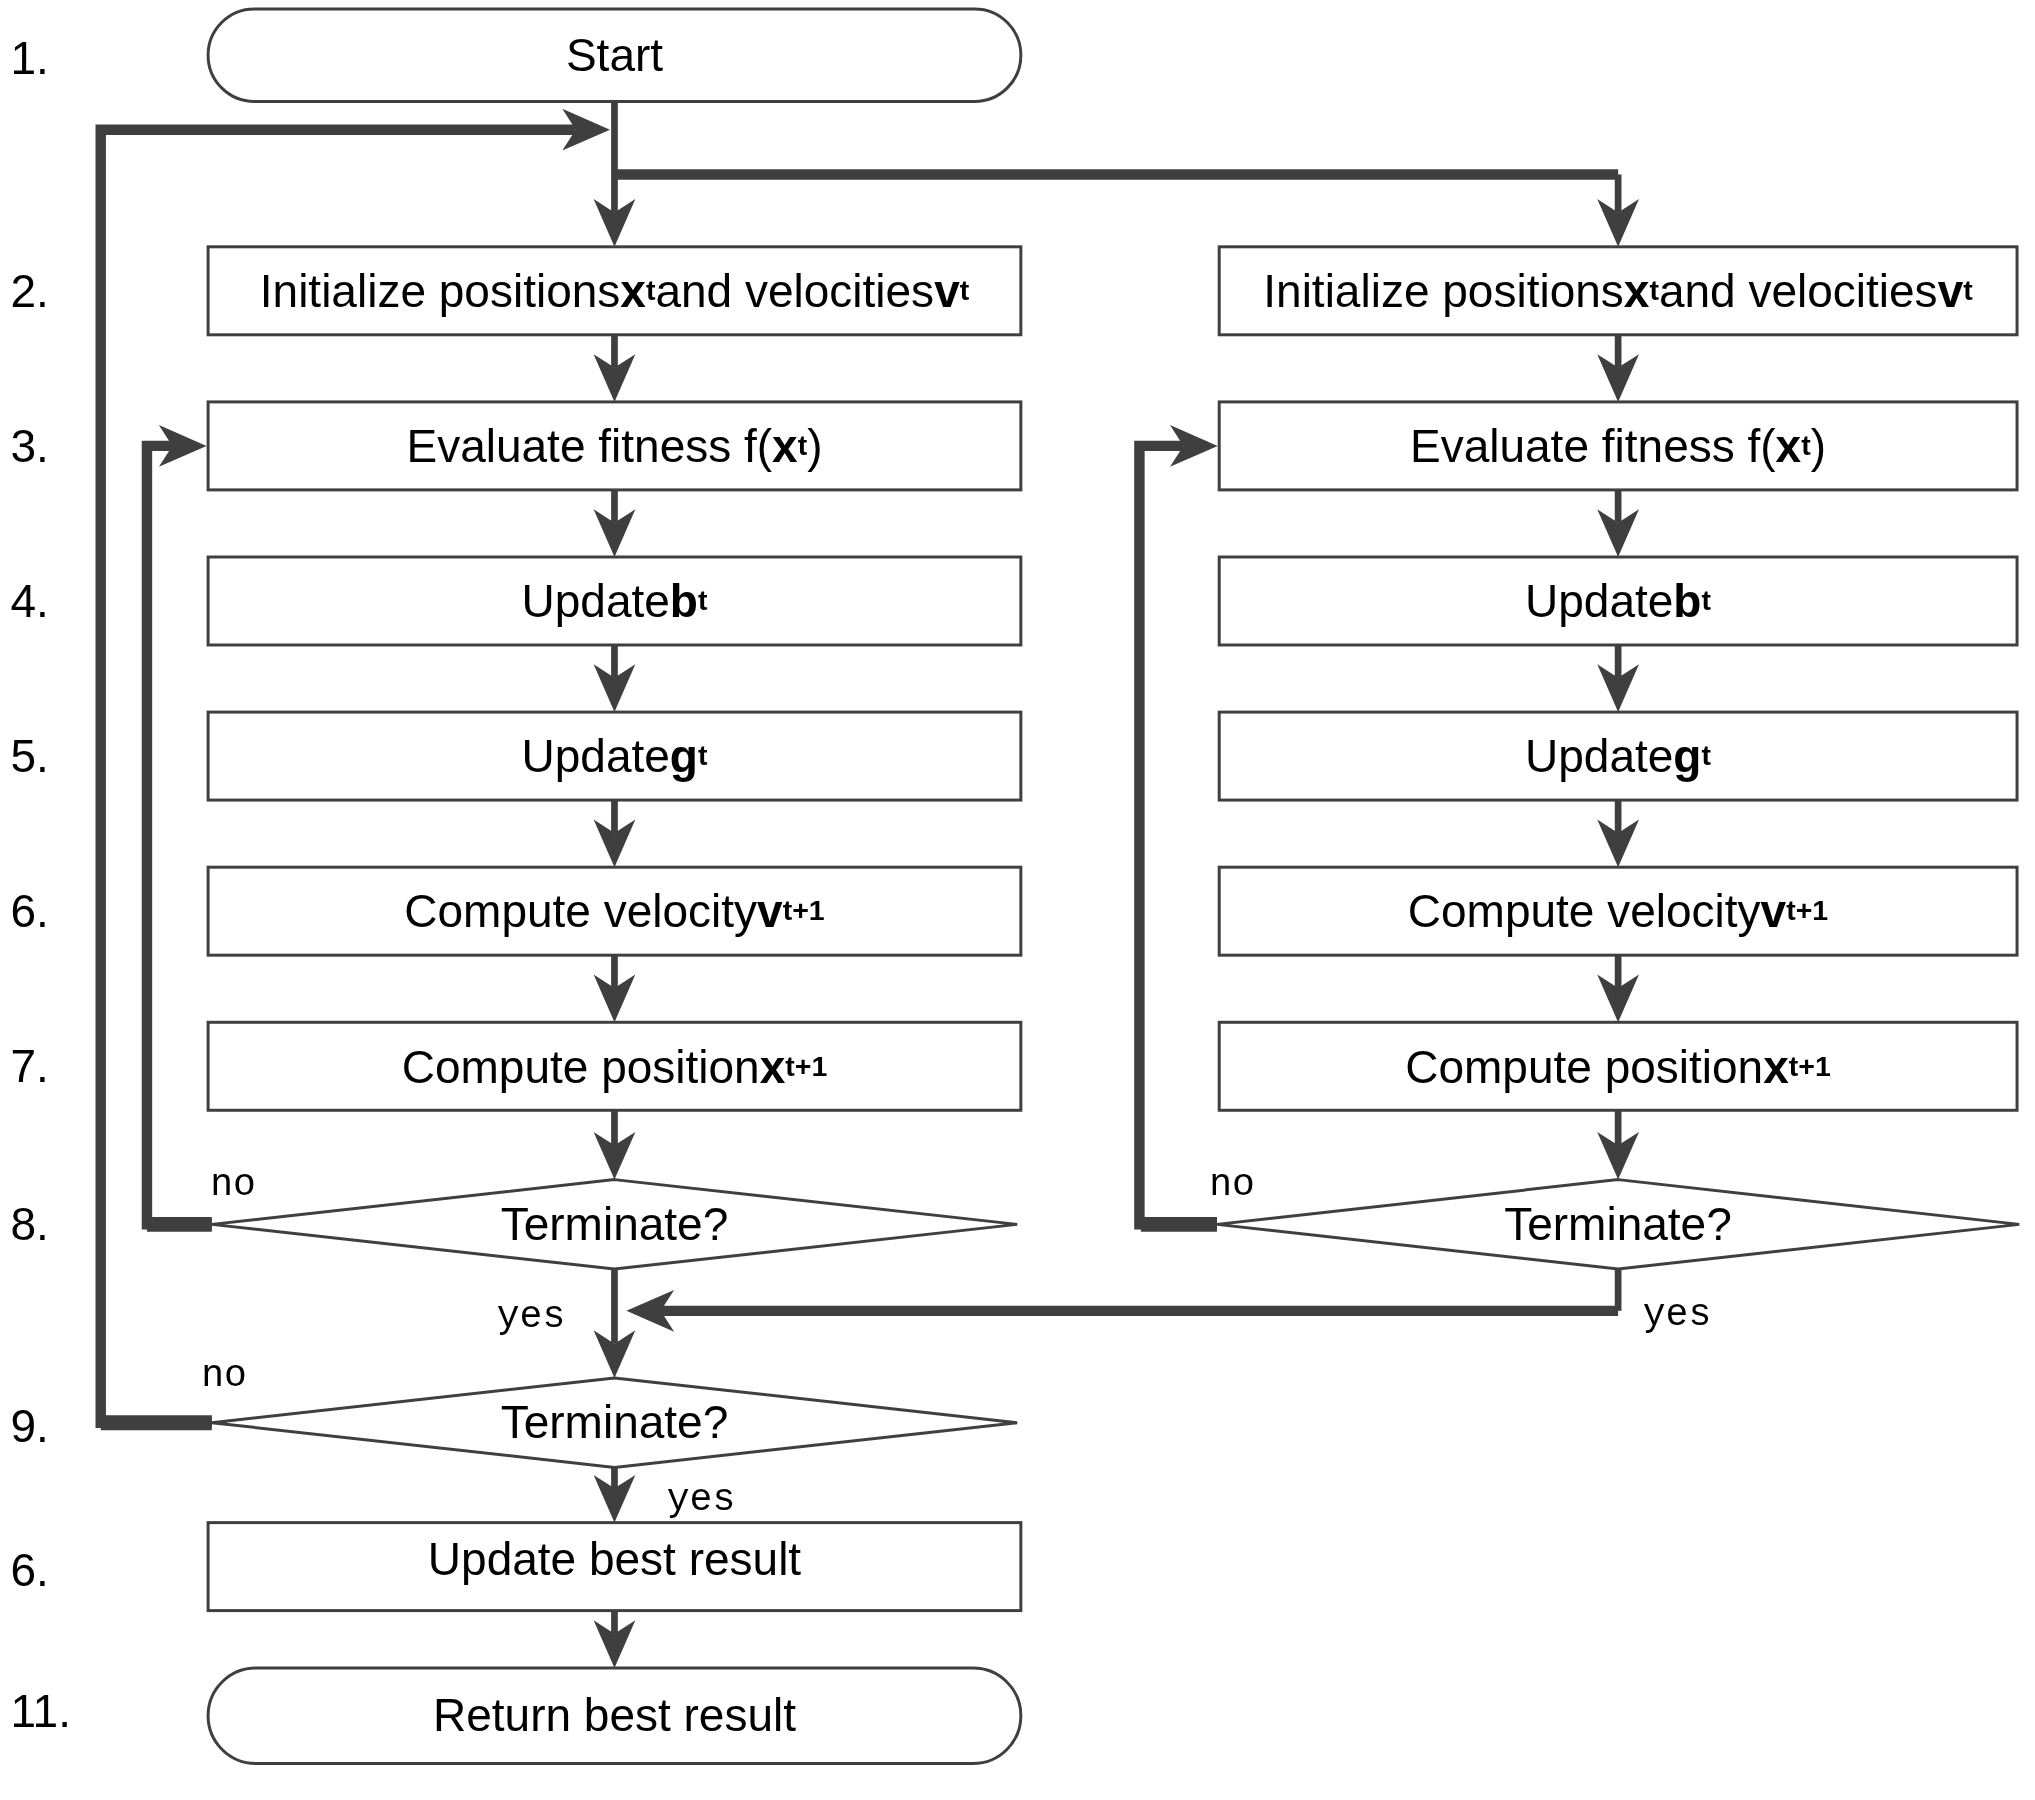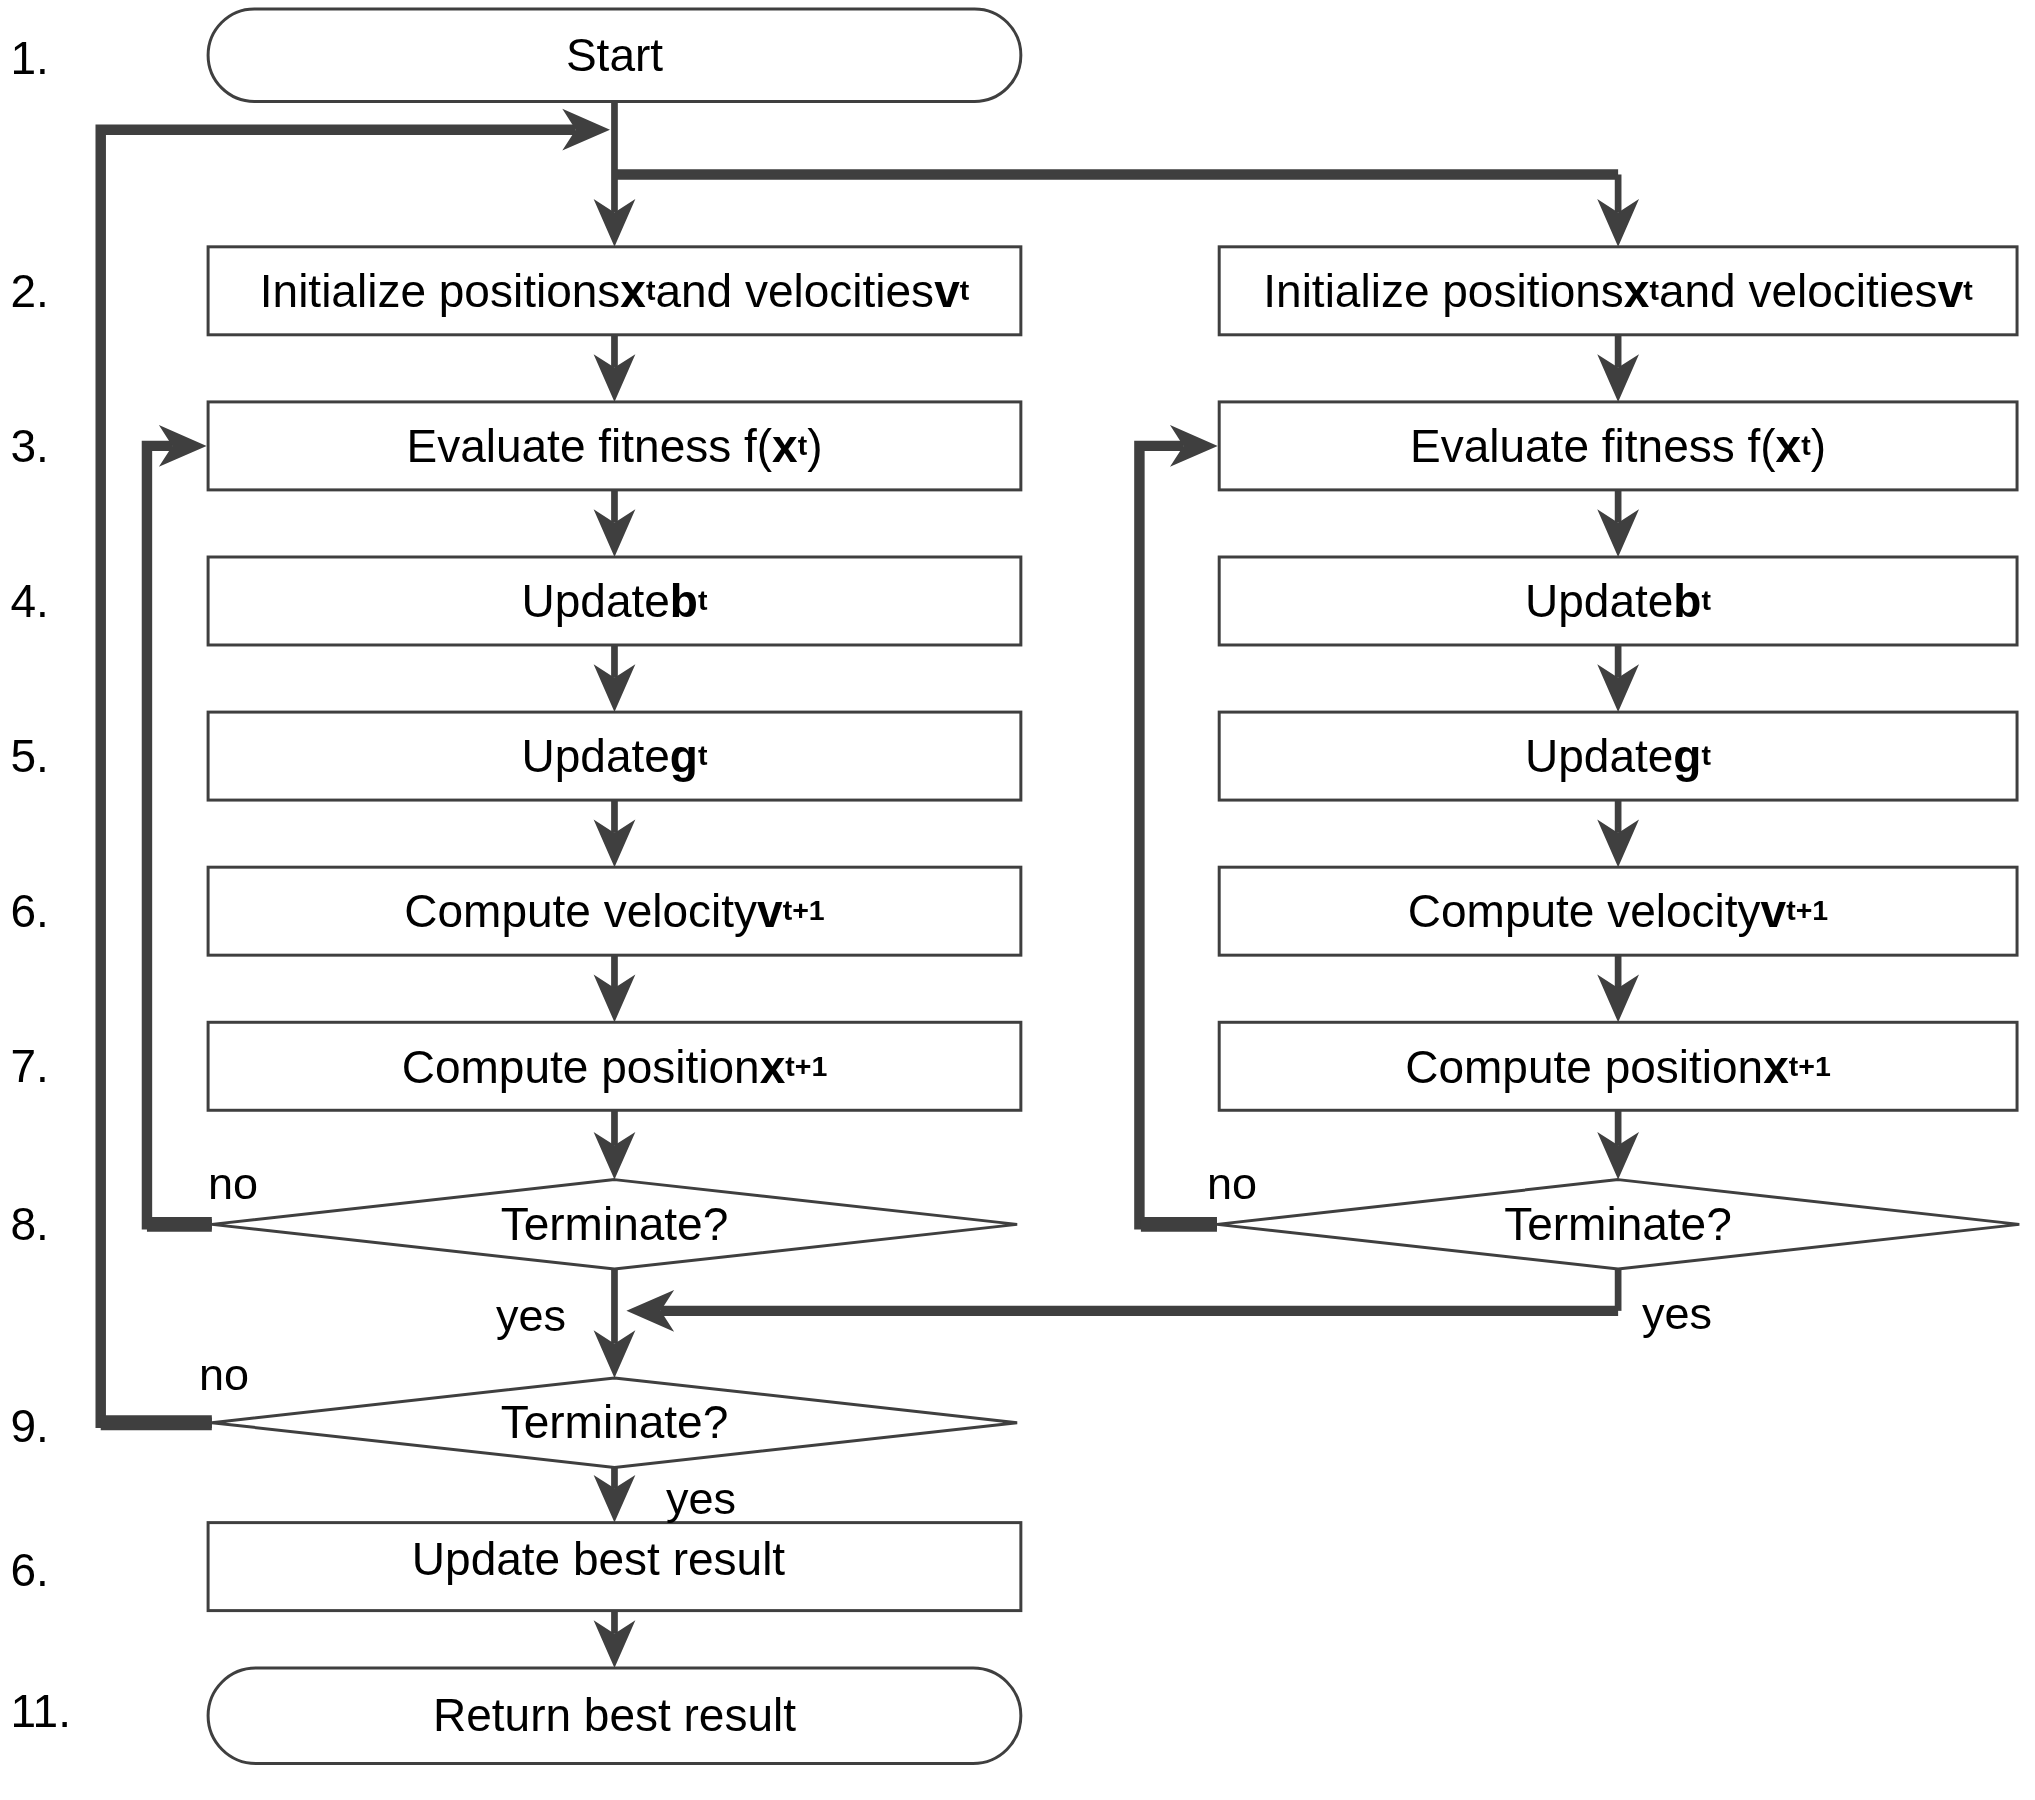--- a/index.html
+++ b/index.html
@@ -19,21 +19,21 @@
   .lbl{
     position:absolute;display:flex;align-items:center;justify-content:center;
     font-size:46px;line-height:1.1;white-space:nowrap;color:var(--text);text-align:center;
   }
   .rownum{
     position:absolute;left:10.4px;width:97px;height:51px;line-height:51px;
     font-size:46px;text-align:left;color:var(--text);
   }
   .branchlbl{
     position:absolute;transform:translate(-50%,-50%);
-    font-size:45px;color:var(--text);white-space:nowrap;
+    font-size:38px;color:var(--text);white-space:nowrap;font-family:Liberation Mono, monospace;
   }
   .b{font-weight:bold;}
   .sub{font-size:0.62em;vertical-align:-0.32em;}
 </style>
 </head>
 <body>
 
 <div id="diagram">
 
   <svg id="wires" viewBox="0 0 2729 2414">
@@ -206,21 +206,21 @@
   <div class="lbl" style="left:1219px;top:1023px;width:798px;height:88px">
       <span>Compute position </span>
       <span class="b">x</span>
       <span class="b sub">t+1</span>
     </div>
 
   <div class="lbl" style="left:208px;top:1180px;width:813px;height:89px">Terminate?</div>
   <div class="lbl" style="left:1219px;top:1180px;width:798px;height:89px">Terminate?</div>
   <div class="lbl" style="left:208px;top:1378px;width:813px;height:89px">Terminate?</div>
 
-  <div class="lbl" style="left:192px;top:1523px;width:813px;height:72px">Update best result</div>
+  <div class="lbl" style="left:208px;top:1523px;width:813px;height:72px">Update best result</div>
   <div class="lbl" style="left:208px;top:1668px;width:813px;height:95px">Return best result</div>
 
   <div class="branchlbl" style="left:233px;top:1184px">no</div>
   <div class="branchlbl" style="left:1232px;top:1184px">no</div>
   <div class="branchlbl" style="left:531px;top:1316px">yes</div>
   <div class="branchlbl" style="left:1677px;top:1314px">yes</div>
   <div class="branchlbl" style="left:224px;top:1375px">no</div>
   <div class="branchlbl" style="left:701px;top:1499px">yes</div>
 
 </div>

